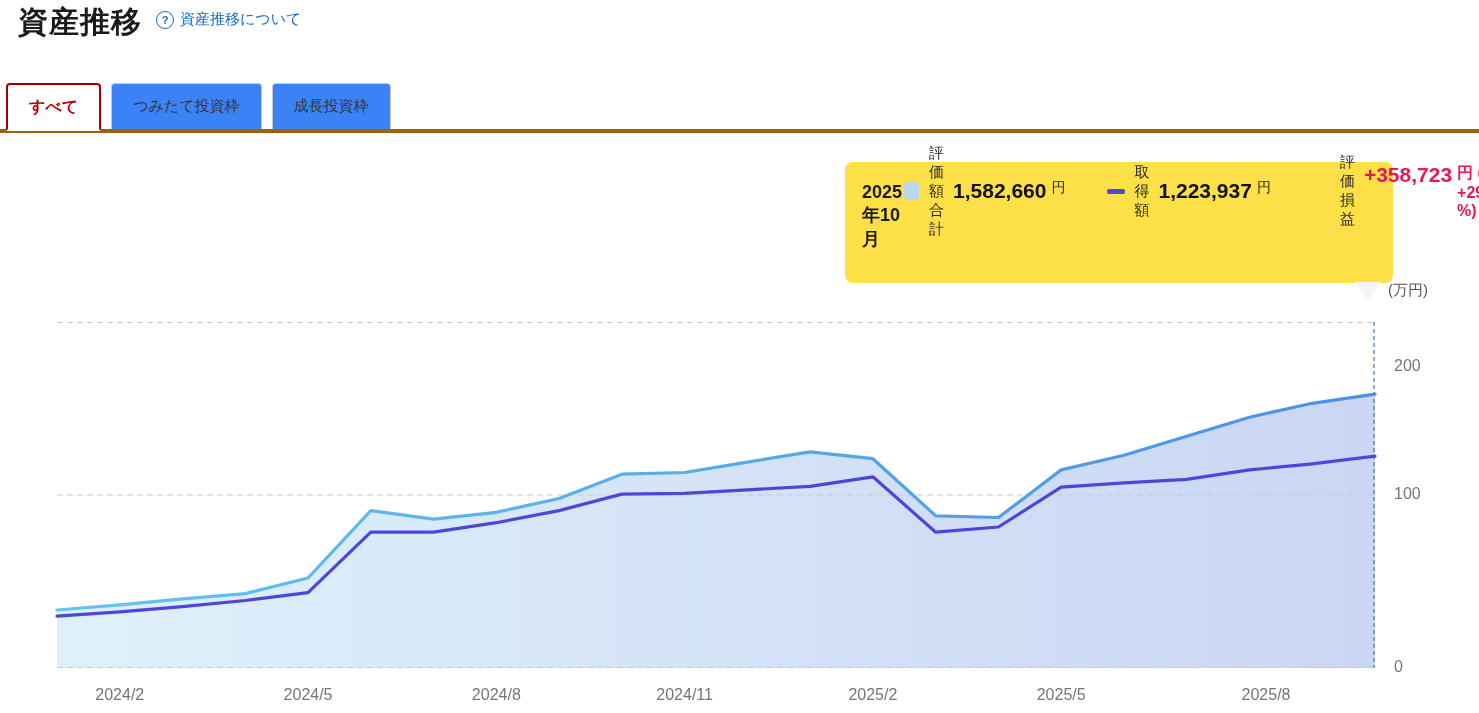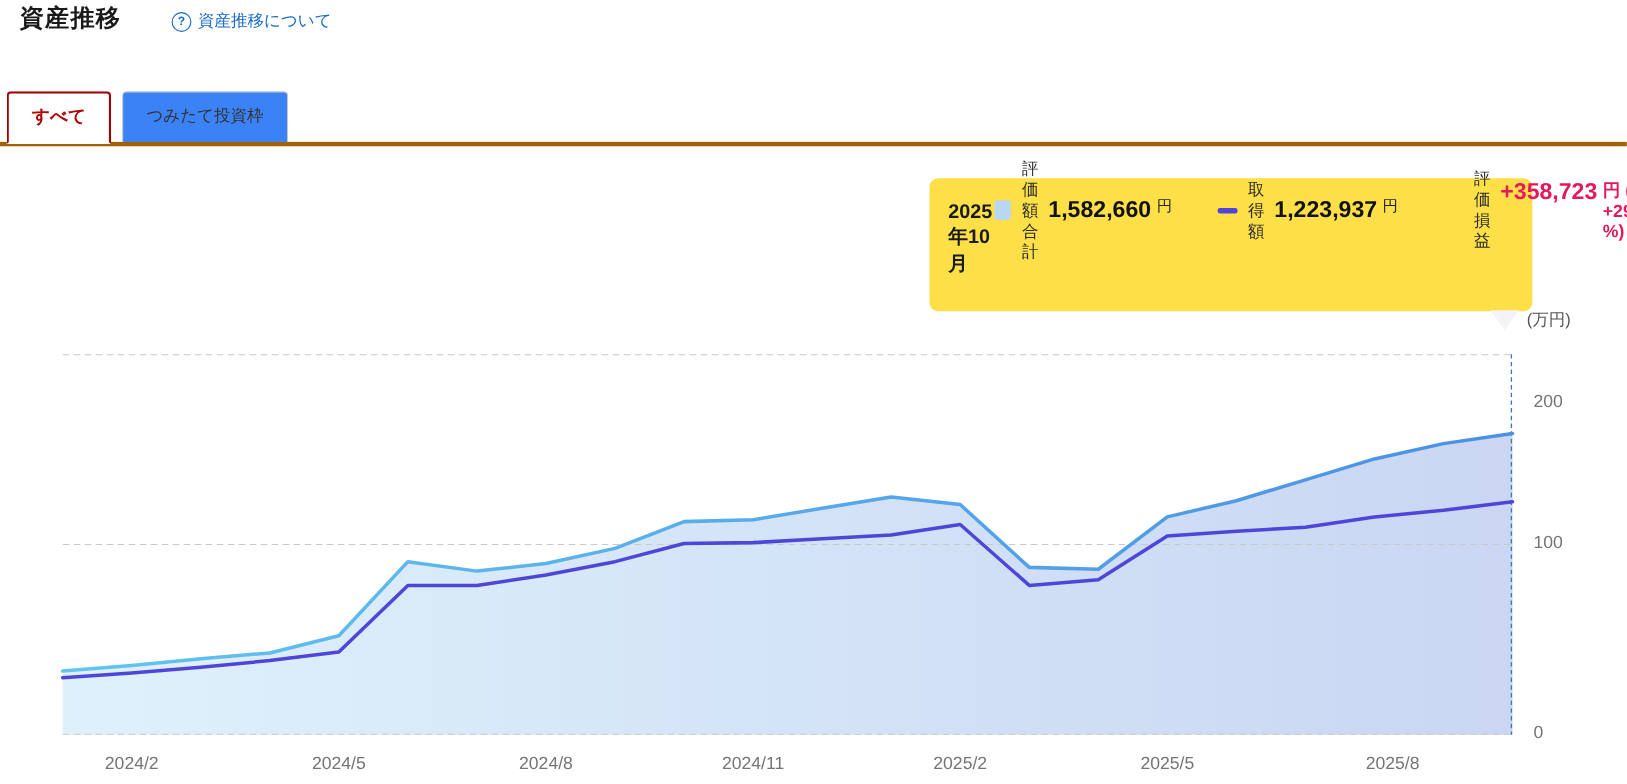--- a/index.html
+++ b/index.html
@@ -1,20 +1,20 @@
 <!DOCTYPE html>
 <html><head>
 <meta charset="utf-8">
 <style>
   html,body{margin:0;padding:0;background:#fff;}
   body{width:1479px;height:713px;position:relative;overflow:hidden;
        font-family:"Liberation Sans","DejaVu Sans",sans-serif;color:#1a1a1a;}
 
   
-  .page-title{position:absolute;left:18px;top:2px;margin:0;font-size:22px;font-weight:bold;letter-spacing:1px;color:#1a1a1a;}
+  .page-title{position:absolute;left:18px;top:2px;margin:0;font-size:30px;font-weight:bold;letter-spacing:1px;color:#1a1a1a;}
   .help-link{position:absolute;left:156px;top:10px;display:flex;align-items:center;gap:6px;
              color:#1668c9;font-size:15px;text-decoration:none;cursor:pointer;}
   .qicon{width:16px;height:16px;border:1.5px solid #1668c9;border-radius:50%;
          font-size:11px;line-height:16px;text-align:center;font-weight:bold;flex:0 0 auto;}
 
   
   .tabs{position:absolute;left:0;top:87px;width:1479px;height:46px;box-sizing:border-box;
         border-bottom:4px solid #a16207;display:flex;gap:10px;padding-left:6px;align-items:flex-end;}
   .tab{box-sizing:border-box;height:46px;line-height:44px;padding:0 21px;background:#3b82f6;
        border:1px solid #c9c9c9;border-bottom:none;border-radius:4px 4px 0 0;
@@ -57,20 +57,21 @@
   <h1 class="page-title">資産推移</h1>
 
   <a class="help-link">
     <span class="qicon">?</span>
     <span>資産推移について</span>
   </a>
 
   <div class="tabs" id="tabs">
       <div class="tab active">すべて</div>
       <div class="tab">つみたて投資枠</div>
+      <div class="tab">成長投資枠</div>
     </div>
 
   <div>
 
     <div class="tooltip">
       <div class="tt-date">2025年10月</div>
       <div class="tt-rows" id="ttRows">
           <div class="tt-row">
             <span class="sw">
               <span class="sw-area"></span>

